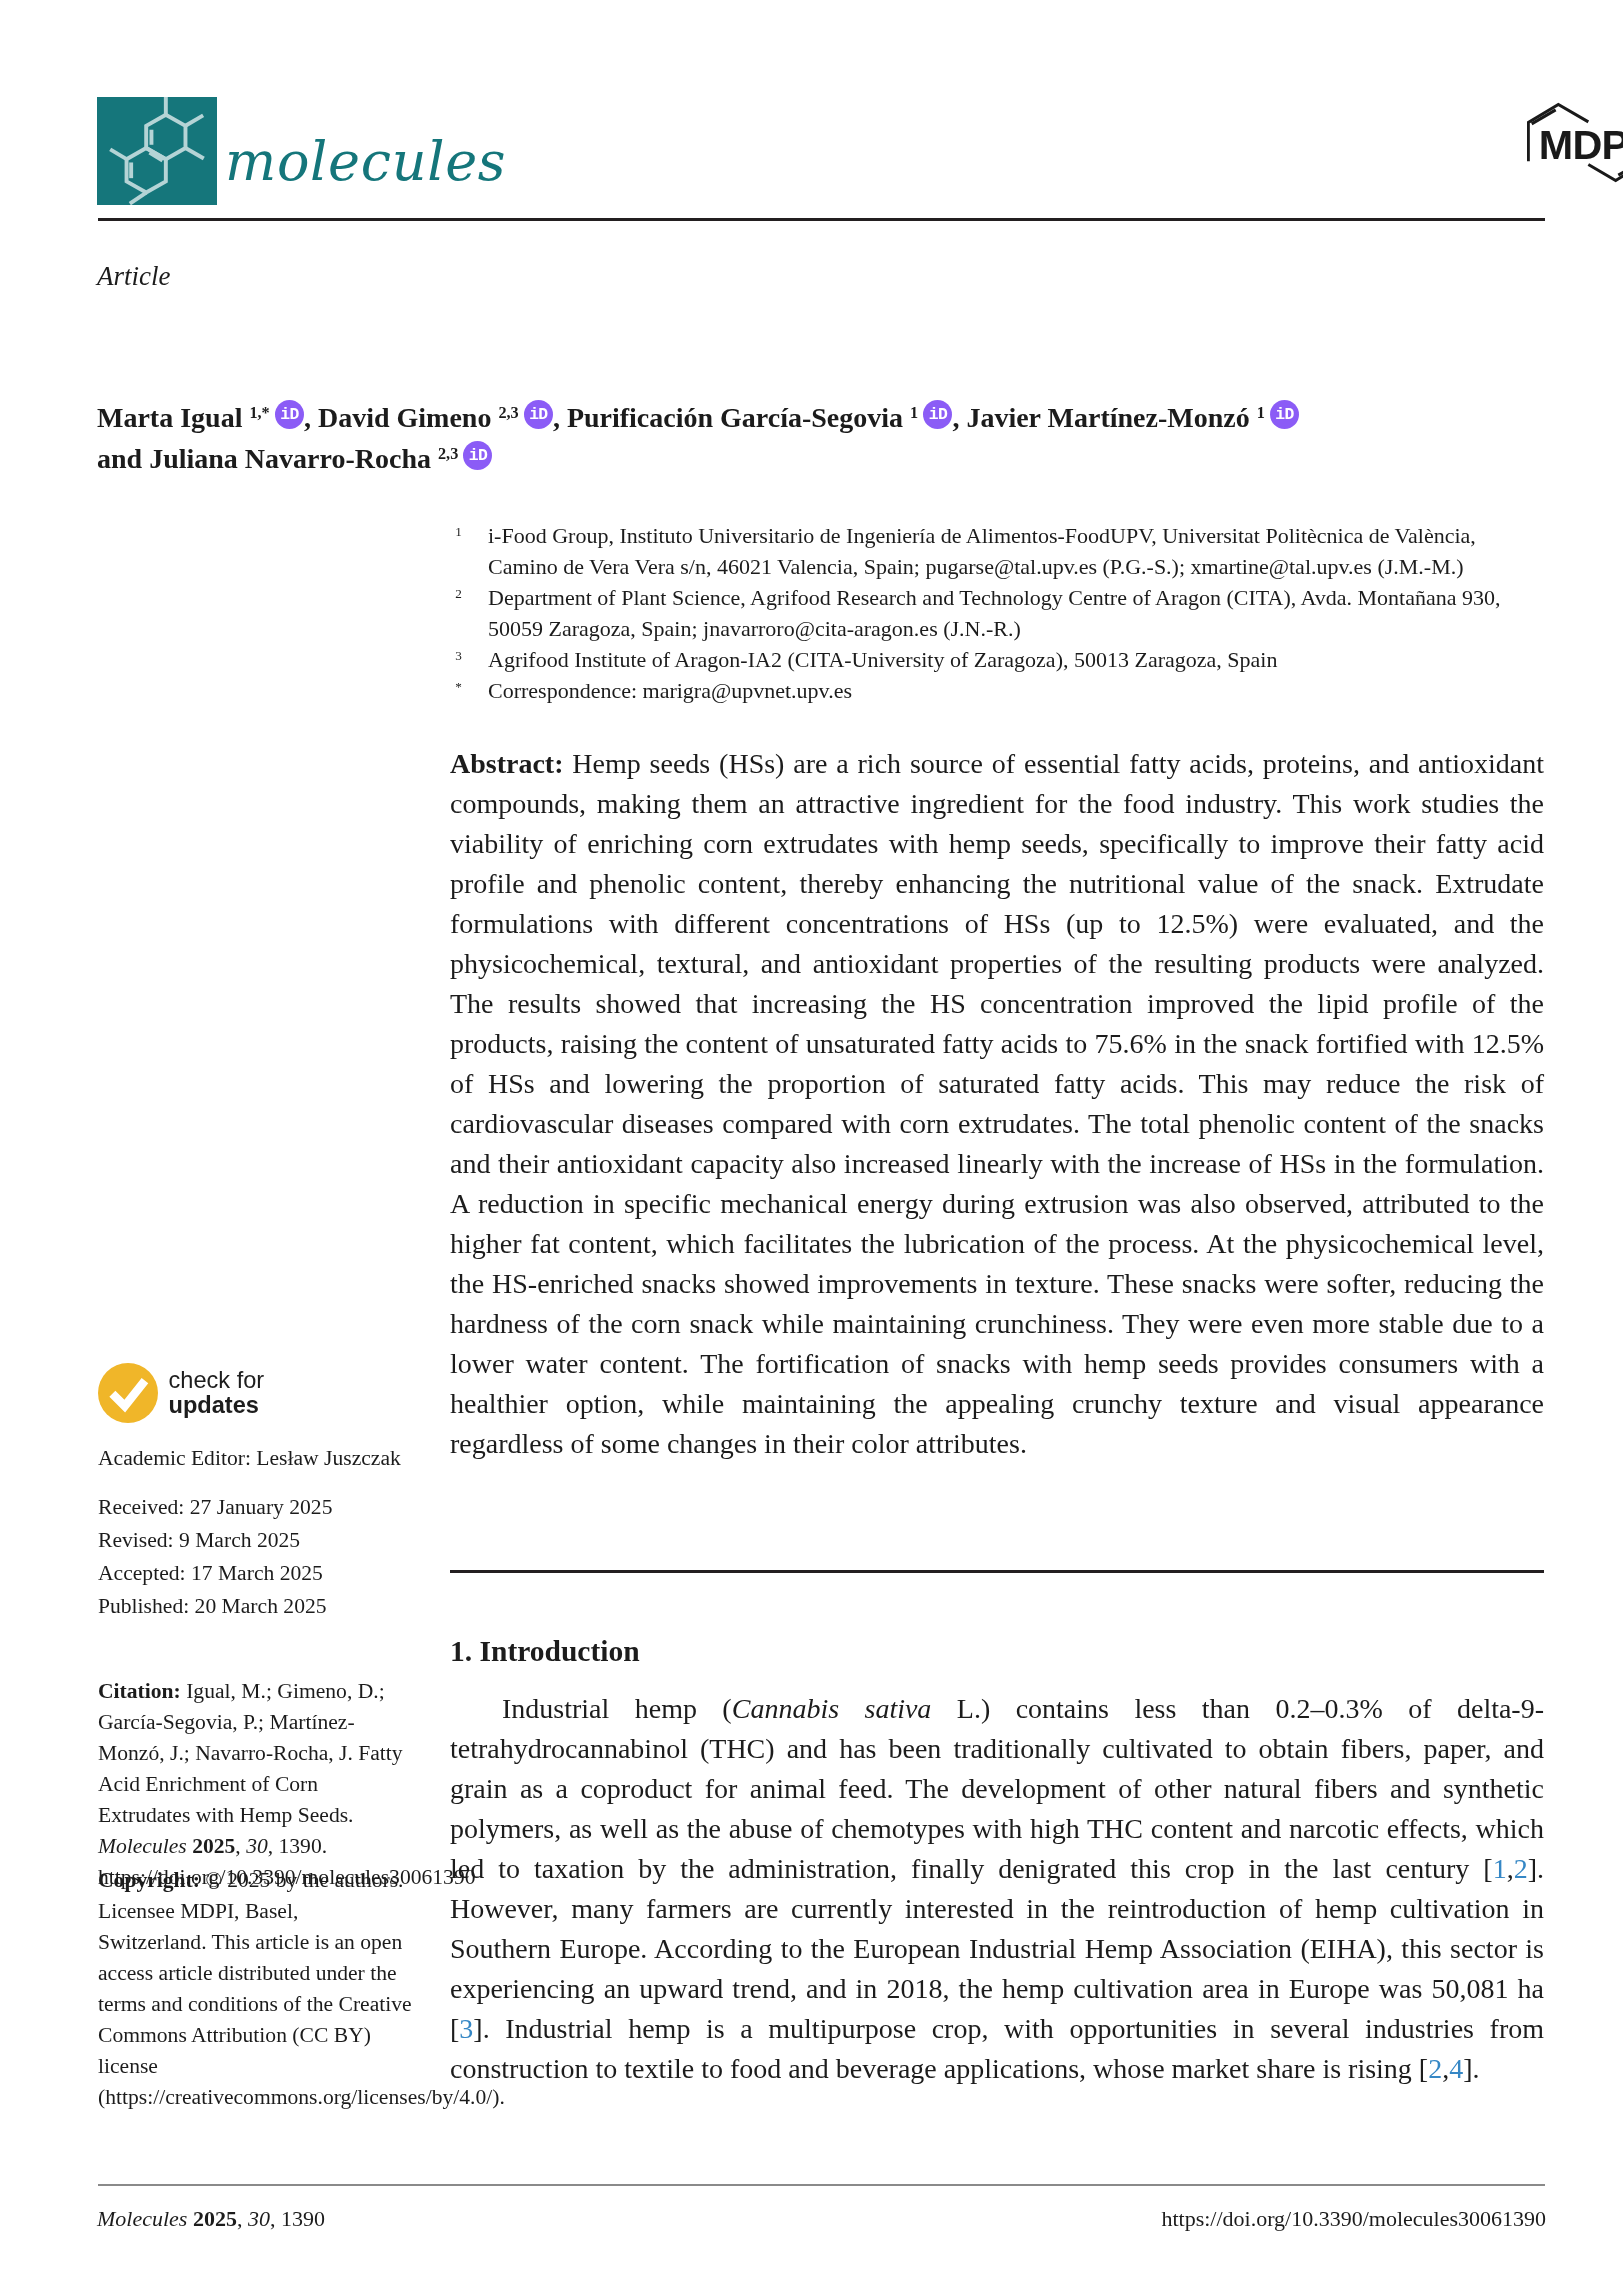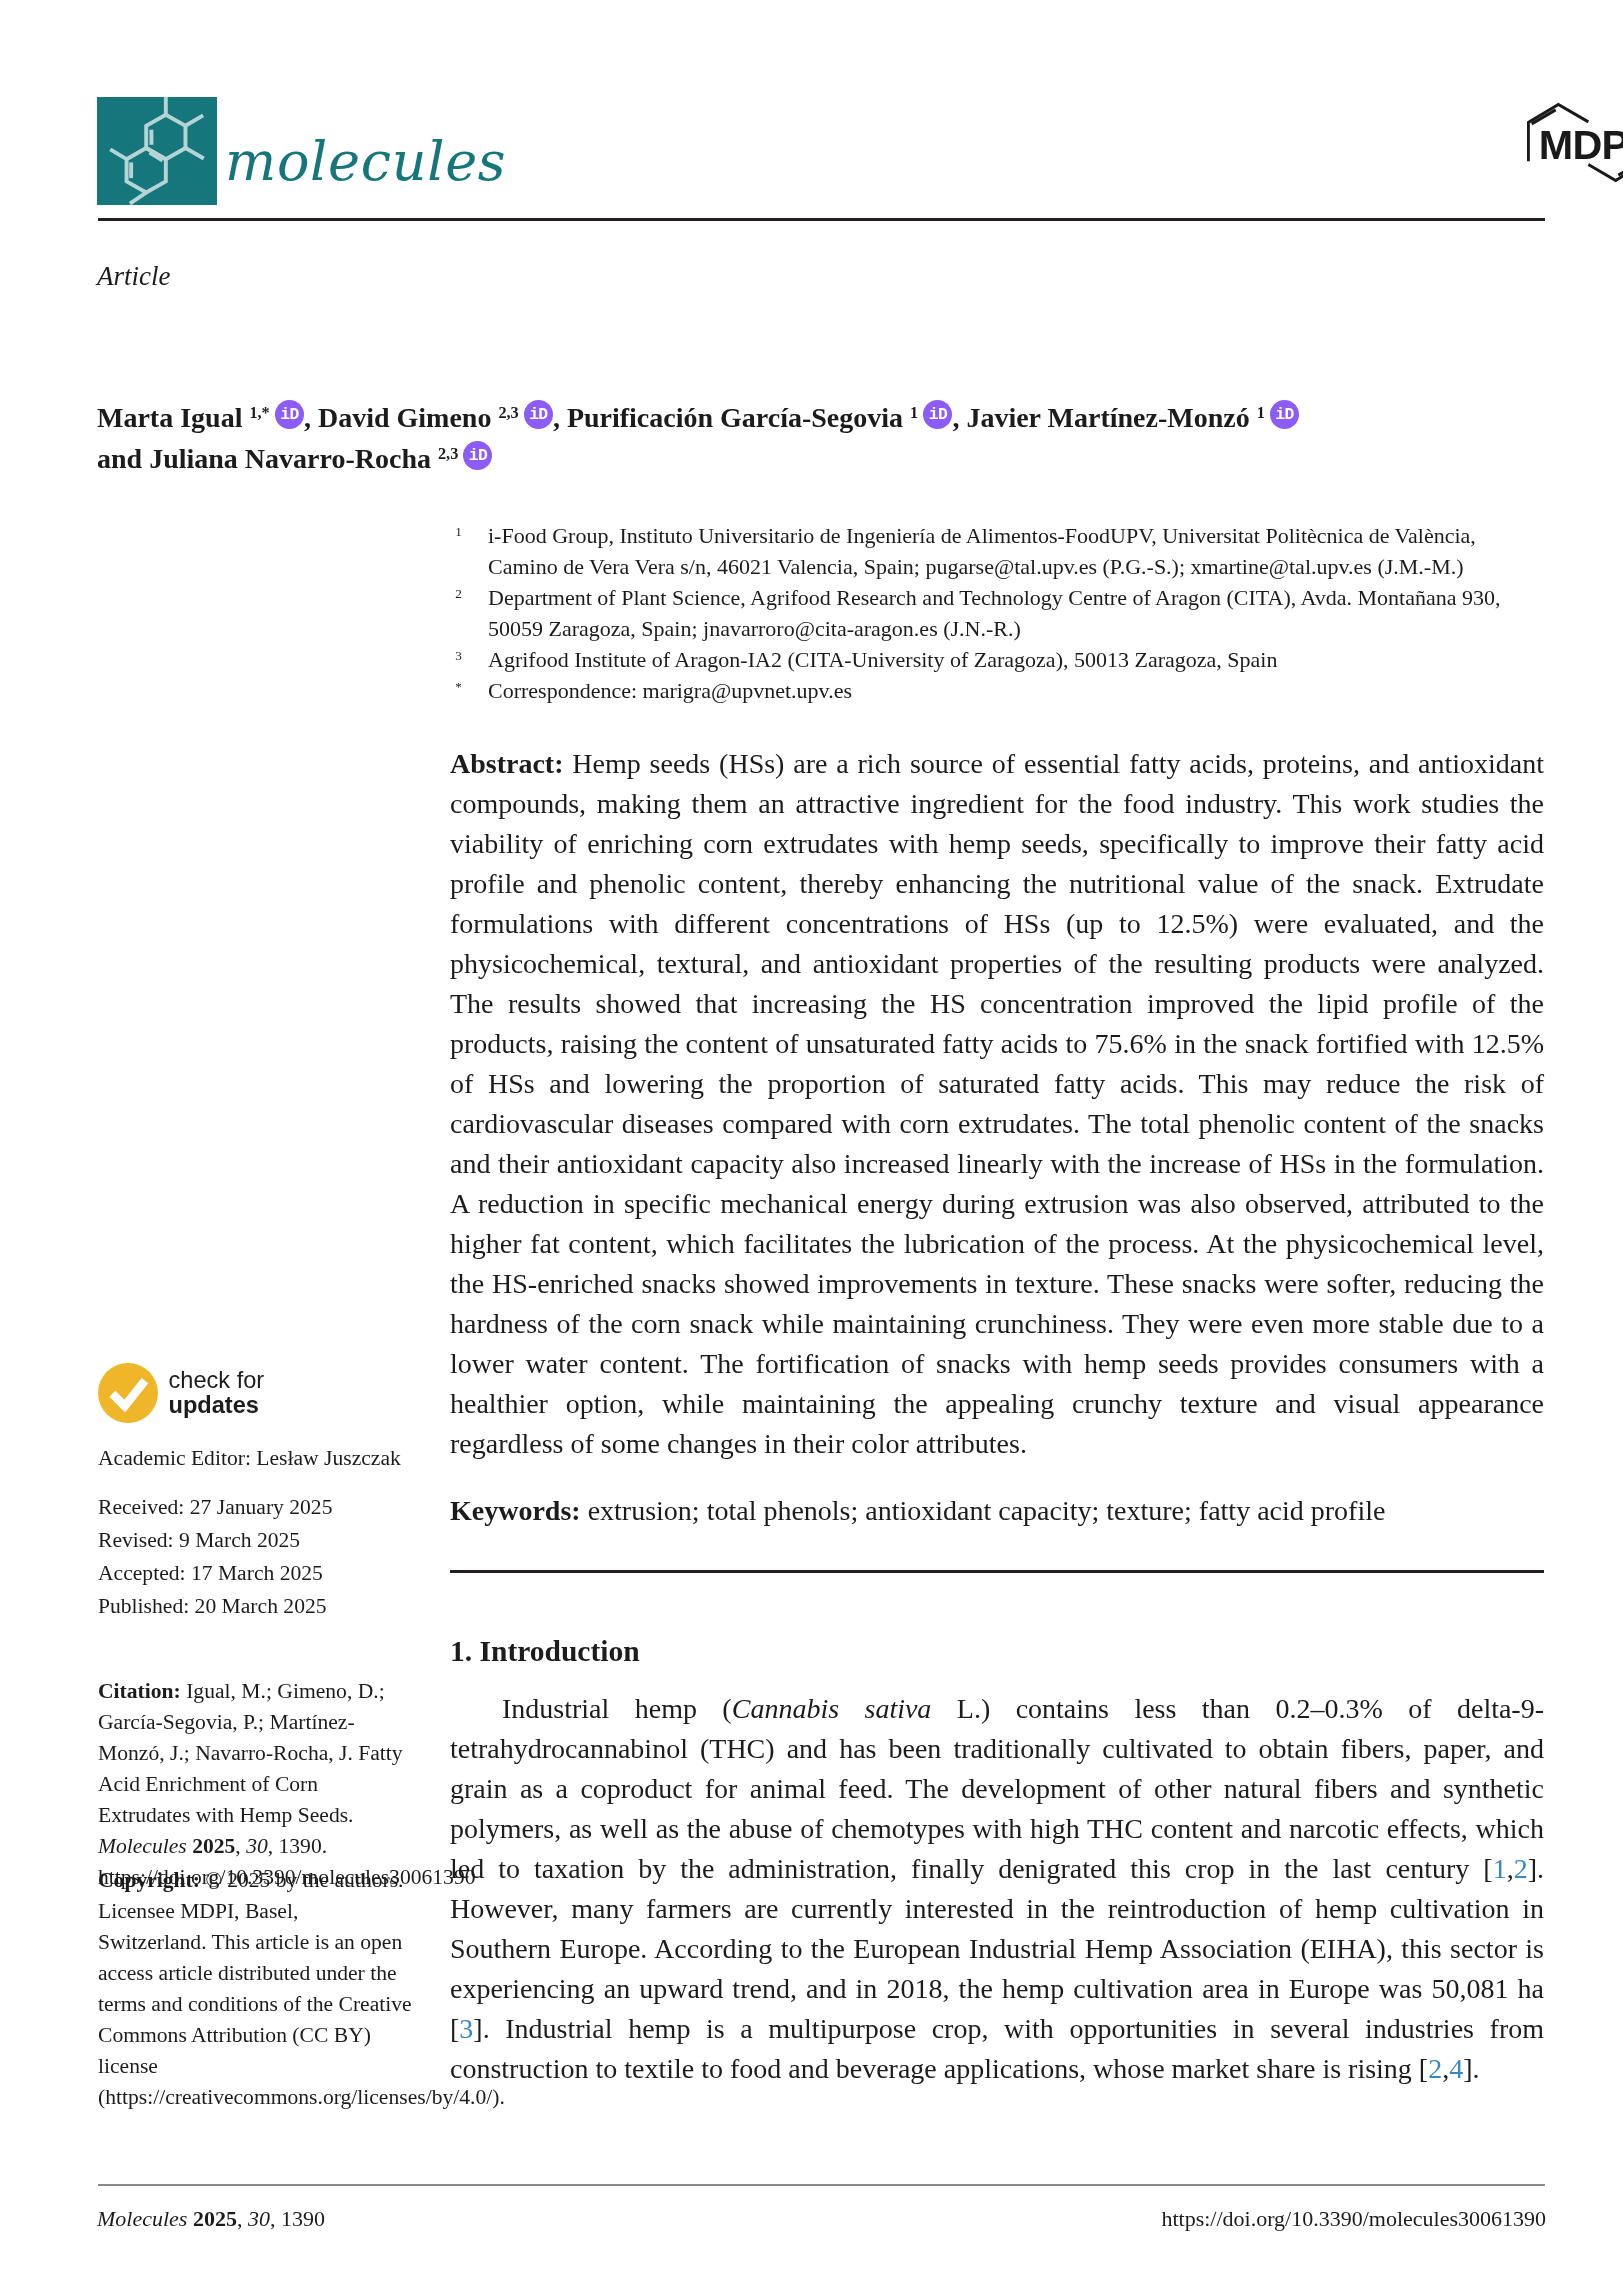--- a/index.html
+++ b/index.html
@@ -106,21 +106,20 @@
       <span class="affil-marker">3</span>
       <span>Agrifood Institute of Aragon-IA2 (CITA-University of Zaragoza), 50013 Zaragoza, Spain</span>
     </div>
     <div class="affil-row">
       <span class="affil-marker">*</span>
       <span>Correspondence: marigra@upvnet.upv.es</span>
     </div>
   </div>
 
   <div class="abstract"><span class="seg-bold">Abstract: </span><span>Hemp seeds (HSs) are a rich source of essential fatty acids, proteins, and antioxidant compounds, making them an attractive ingredient for the food industry. This work studies the viability of enriching corn extrudates with hemp seeds, specifically to improve their fatty acid profile and phenolic content, thereby enhancing the nutritional value of the snack. Extrudate formulations with different concentrations of HSs (up to 12.5%) were evaluated, and the physicochemical, textural, and antioxidant properties of the resulting products were analyzed. The results showed that increasing the HS concentration improved the lipid profile of the products, raising the content of unsaturated fatty acids to 75.6% in the snack fortified with 12.5% of HSs and lowering the proportion of saturated fatty acids. This may reduce the risk of cardiovascular diseases compared with corn extrudates. The total phenolic content of the snacks and their antioxidant capacity also increased linearly with the increase of HSs in the formulation. A reduction in specific mechanical energy during extrusion was also observed, attributed to the higher fat content, which facilitates the lubrication of the process. At the physicochemical level, the HS-enriched snacks showed improvements in texture. These snacks were softer, reducing the hardness of the corn snack while maintaining crunchiness. They were even more stable due to a lower water content. The fortification of snacks with hemp seeds provides consumers with a healthier option, while maintaining the appealing crunchy texture and visual appearance regardless of some changes in their color attributes.</span></div>
-  <div class="keywords"><span class="seg-bold">Keywords: </span><span>extrusion; total phenols; antioxidant capacity; texture; fatty acid profile</span></div>
   <div class="mid-rule"></div>
 
   <div class="section-heading">1. Introduction</div>
   <div class="intro-para"><span>Industrial hemp (</span><span class="seg-italic">Cannabis sativa</span><span> L.) contains less than 0.2–0.3% of delta-9-tetrahydrocannabinol (THC) and has been traditionally cultivated to obtain fibers, paper, and grain as a coproduct for animal feed. The development of other natural fibers and synthetic polymers, as well as the abuse of chemotypes with high THC content and narcotic effects, which led to taxation by the administration, finally denigrated this crop in the last century [</span><span class="seg-link">1</span><span>,</span><span class="seg-link">2</span><span>]. However, many farmers are currently interested in the reintroduction of hemp cultivation in Southern Europe. According to the European Industrial Hemp Association (EIHA), this sector is experiencing an upward trend, and in 2018, the hemp cultivation area in Europe was 50,081 ha [</span><span class="seg-link">3</span><span>]. Industrial hemp is a multipurpose crop, with opportunities in several industries from construction to textile to food and beverage applications, whose market share is rising [</span><span class="seg-link">2</span><span>,</span><span class="seg-link">4</span><span>].</span></div>
 
   <div class="badge">
     <span class="badge-circle">
       <svg width="60" height="60" viewBox="0 0 92 92">
         <circle cx="46" cy="46" r="46" fill="#f0b629"></circle>
         <polyline points="22,47 41,66 72,27" fill="none" stroke="#ffffff" stroke-width="13"></polyline>

